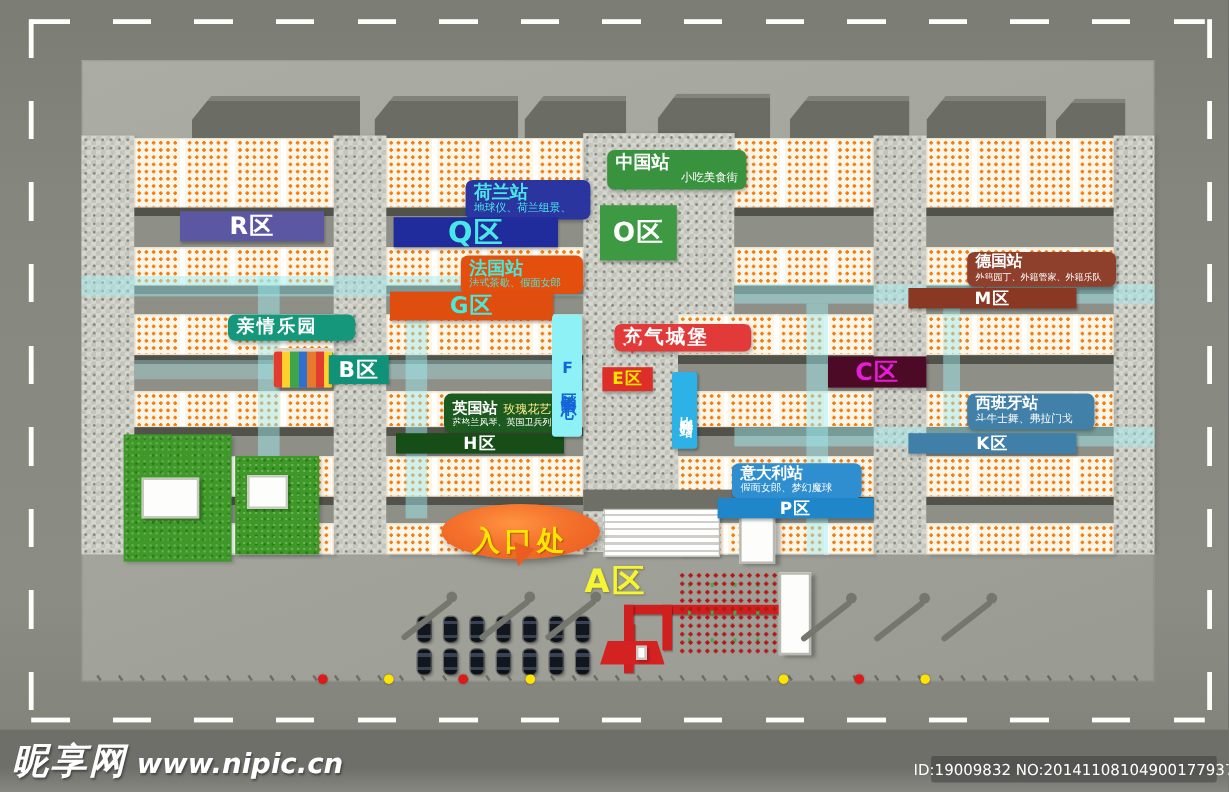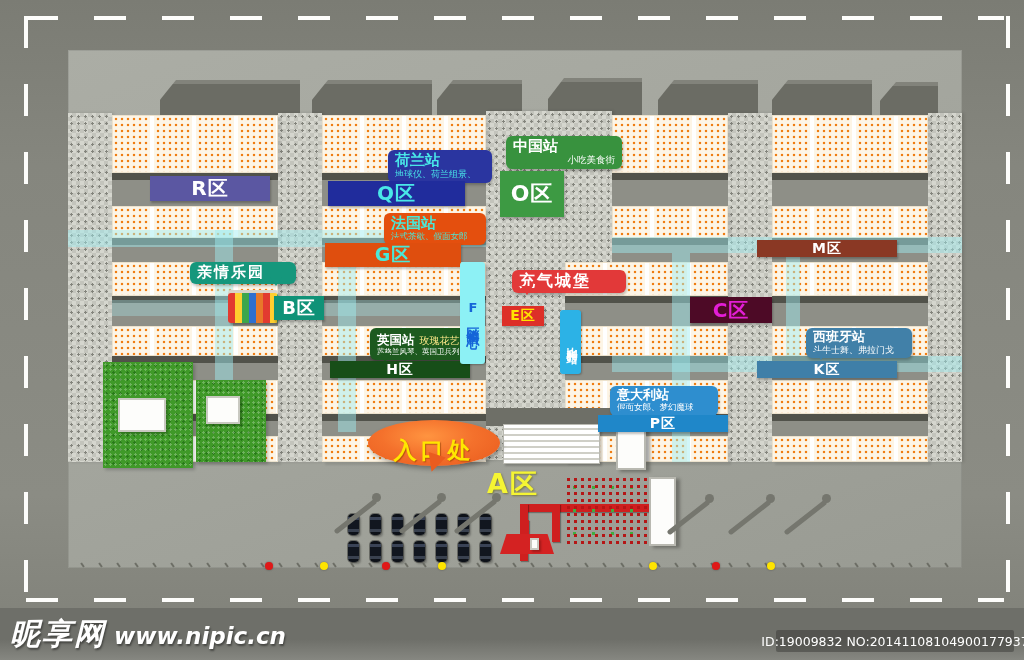--- a/index.html
+++ b/index.html
@@ -202,34 +202,38 @@
   <div class="bld" style="left:530px;top:538px;width:9px;height:12px;"></div>
   <div class="crowd" style="left:565px;top:476px;width:88px;height:70px;"></div>
   <div class="kiosk" style="left:649px;top:477px;width:27px;height:69px;"></div>
 
   <div class="banner" style="left:150px;top:176px;width:120px;height:25px;background:#5b57a2;font-size:20px;">R区</div>
 
   <div class="bubble" style="--bc:#2a35a0;background:#2a35a0;color:#49e8e8;left:388px;top:150px;width:90px;">
     <span class="t" style="font-size:15px;">荷兰站</span>
     <span class="s" style="font-size:9px;">地球仪、荷兰组景、</span>
   </div>
-  <div class="banner" style="left:328px;top:181px;width:137px;height:25px;background:#202c9c;color:#49e8e8;font-size:20px;">Q区</div>
-
-  <div class="bubble" style="--bc:#38923e;background:#38923e;left:506px;top:136px;width:102px;">
+  <div class="banner" style="left:328px;top:181px;width:137px;height:25px;background:#202c9c;color:#49e8e8;font-size:24px;">Q区</div>
+
+  <div class="bubble" style="--bc:#38923e;background:#38923e;left:506px;top:125px;width:102px;">
     <span class="t" style="font-size:15px;">中国站</span>
     <span class="s" style="font-size:9.5px;text-align:right;">小吃美食街</span>
   </div>
   <div class="banner" style="left:500px;top:171px;width:64px;height:46px;background:#3d9a43;font-size:22px;">O区</div>
 
   <div class="bubble" style="--bc:#e44f0e;background:#e44f0e;color:#49e8d8;left:384px;top:213px;width:88px;">
     <span class="t" style="font-size:15px;">法国站</span>
     <span class="s" style="font-size:8.5px;">法式茶歇、假面女郎</span>
   </div>
   <div class="banner" style="left:325px;top:243px;width:136px;height:24px;background:#df4e0e;color:#49e8d8;font-size:19px;">G区</div>
 
+  <div class="bubble" style="--bc:#8e402c;background:#8e402c;left:806px;top:210px;width:110px;">
+    <span class="t" style="font-size:13px;">德国站</span>
+    <span class="s" style="font-size:7.5px;">外籍园丁、外籍管家、外籍乐队</span>
+  </div>
   <div class="banner" style="left:757px;top:240px;width:140px;height:17px;background:#8a3824;font-size:14px;">M区</div>
 
   <div class="banner" style="left:690px;top:297px;width:82px;height:26px;background:#4d0a26;color:#e31ed6;font-size:20px;">C区</div>
 
   <div class="bubble" style="--bc:#1d5a1f;background:#1d5a1f;left:370px;top:328px;width:96px;">
     <span style="display:block;white-space:nowrap;"><b style="font-size:12.5px;">英国站</b> <span style="font-size:10px;color:#ffe98a;">玫瑰花艺</span></span>
     <span class="s" style="font-size:7.5px;">苏格兰风琴、英国卫兵列队</span>
   </div>
   <div class="banner" style="left:330px;top:361px;width:140px;height:17px;background:#174e18;font-size:14px;">H区</div>
 

